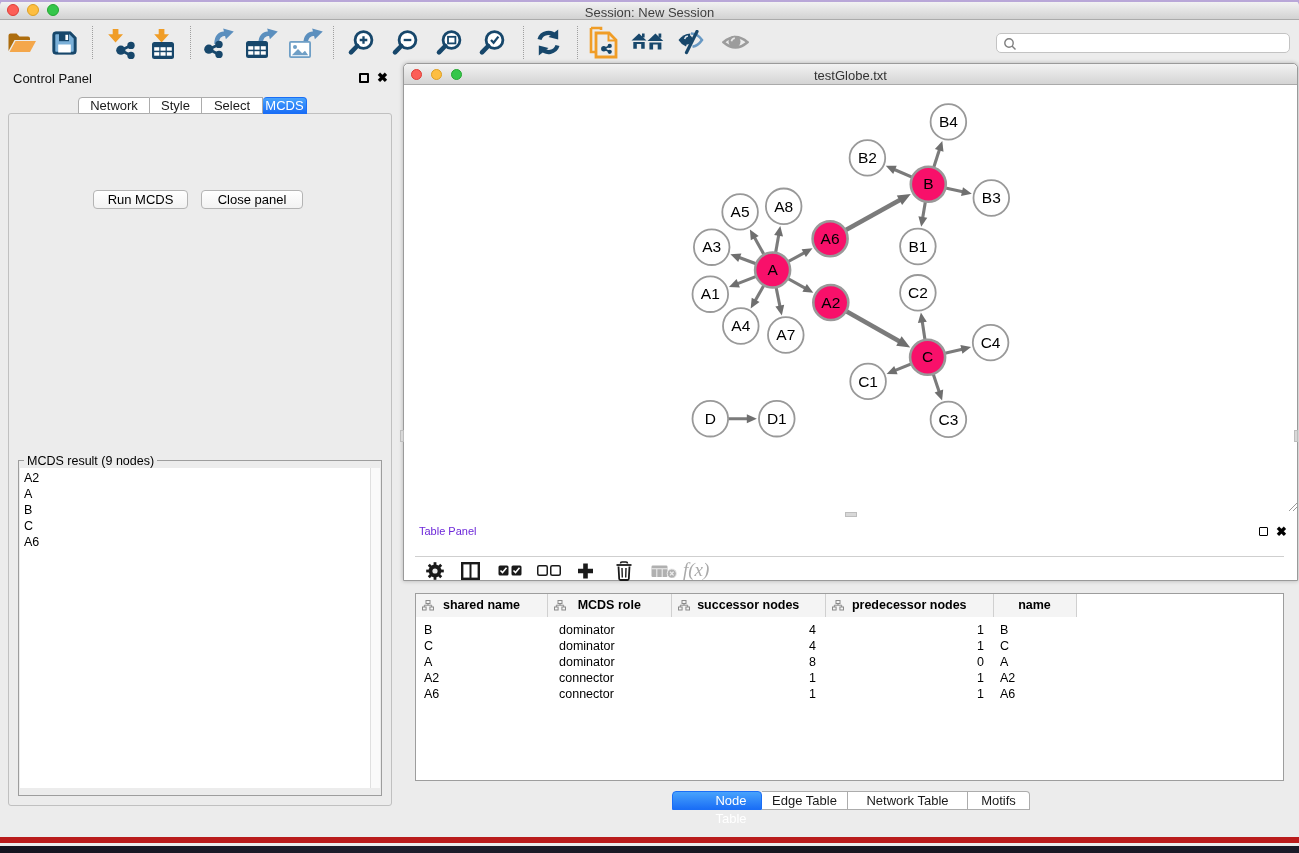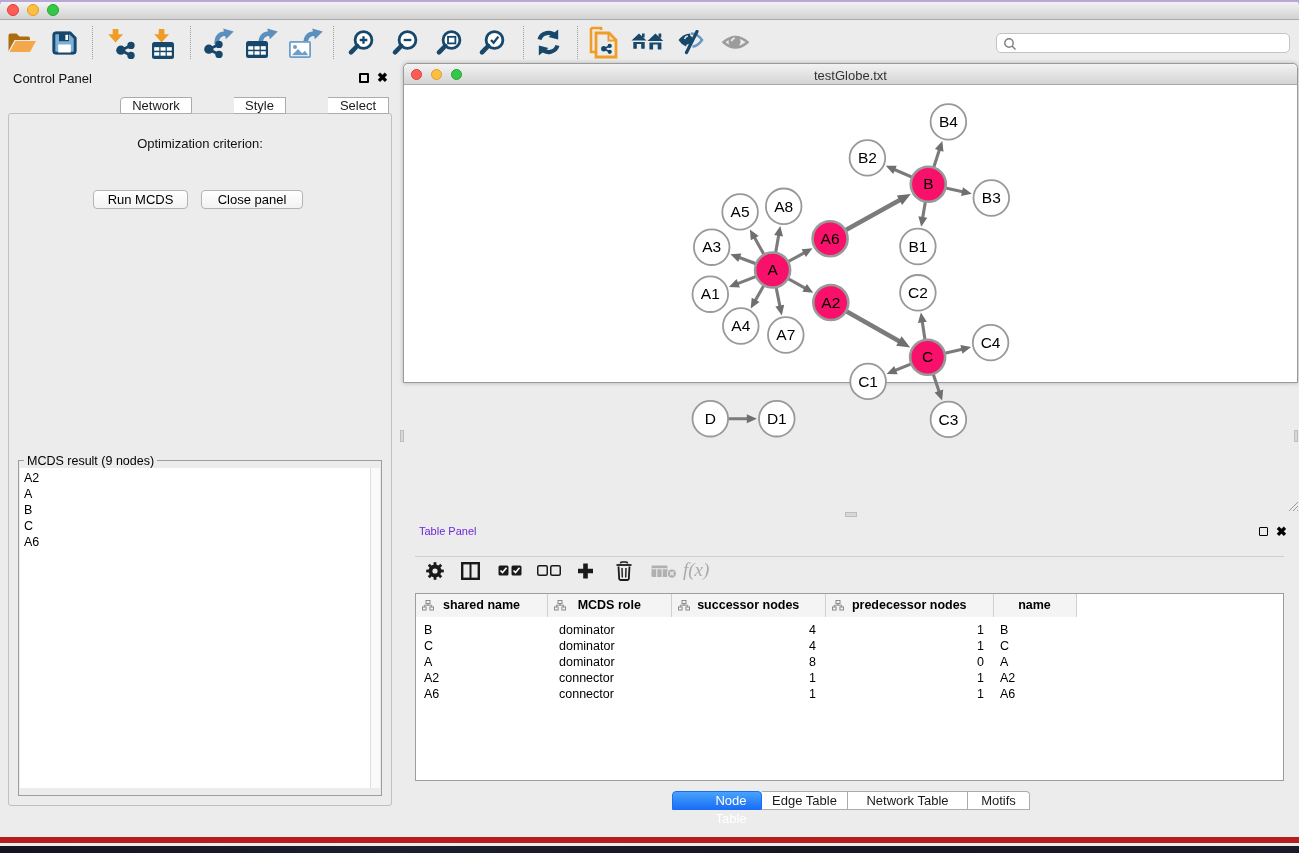--- a/index.html
+++ b/index.html
@@ -32,21 +32,21 @@
 
 
 #cp-title { position:absolute; left:13px; top:71px; font-size:13px; color:#111; }
 #cp-float { position:absolute; left:359px; top:73px; width:10px; height:10px;
   border:2px solid #000; border-radius:1px; }
 #cp-close { position:absolute; left:377px; top:70px; font-size:13px; font-weight:bold; color:#000; }
 #cp-panel { position:absolute; left:8px; top:113px; width:384px; height:693px;
   border:1px solid #c0c0c0; border-radius:3px; background:#ececec; }
 .tabrow { position:absolute; display:flex; }
 .tab { height:17px; line-height:16px; font-size:13px; color:#1a1a1a; background:#fff;
-  border:1px solid #acacac; border-left:none; text-align:center;margin-left:42px; }
+  border:1px solid #acacac; border-left:none; text-align:center; }
 .tab.first { border-left:1px solid #acacac; border-radius:4px 0 0 0; }
 .tab.last  { border-radius:0 4px 0 0; }
 .tab.sel { background:linear-gradient(#48a3fc,#1a6ef6); color:#fff; border-color:#1a6ef6; border-radius:4px 4px 0 0; }
 #cp-tabs { left:78px; top:97px; }
 #opt-label { position:absolute; left:0; width:400px; top:136px; text-align:center;
   font-size:13px; color:#111; }
 #dropdown { position:absolute; left:45px; top:158px; width:309px; height:20px;
   background:#fff; border:1px solid #b6b6b6; border-radius:5px; }
 #dropdown .txt { position:absolute; left:11px; top:2px; font-size:13px; color:#000; }
 #dropdown .step { position:absolute; right:-1px; top:-1px; width:18px; height:21px;
@@ -61,21 +61,21 @@
 #mcds-box { position:absolute; left:18px; top:460px; width:364px; height:336px;
   border:1px solid #9d9d9d; }
 #mcds-legend { position:absolute; left:5px; top:-7px; background:#ececec; padding:0 3px;
   font-size:12.5px; color:#000; }
 #mcds-list { position:absolute; left:1px; top:7px; width:352px; height:320px;
   background:#fff; font-size:12.5px; color:#000; padding:2px 0 0 4px; line-height:16px; }
 #mcds-scroll { position:absolute; right:1px; top:7px; width:10px; height:320px;
   background:#fafafa; border-left:1px solid #e0e0e0; }
 
 
-#netwin { position:absolute; left:403px; top:63px; width:895px; height:320px;
+#netwin { position:absolute; left:403px; top:63px; width:895px; height:518px;
   background:#fff; border:1px solid #9a9a9a; border-radius:5px 5px 0 0;
   box-shadow:0 0 4px rgba(0,0,0,0.25); }
 #nw-titlebar { position:absolute; left:0; top:0; width:893px; height:21px;
   background:linear-gradient(#f2f2f2,#d4d4d4); border-bottom:1px solid #aaa;
   border-radius:5px 5px 0 0; }
 #nw-titlebar .title { position:absolute; left:0; right:0; top:4px; text-align:center;
   font-size:13px; color:#333; }
 .tl2 { position:absolute; top:5px; width:11px; height:11px; border-radius:50%; }
 #t2-r { left:7px;  background:#fc5e57; border:1px solid #dd3d36; }
 #t2-y { left:27px; background:#fdbe41; border:1px solid #dd9f23; }
@@ -117,20 +117,21 @@
 #darkstrip { position:absolute; left:0; top:846px; width:1299px; height:7px;
   background:linear-gradient(90deg,#14141f,#1d1e2c 30%,#16161f 60%,#1a1a28); }
 </style>
 </head>
 <body>
 <div id="app">
 <div id="topstrip" style="position:absolute;left:0;top:0;width:1299px;height:2px;background:#b9a7d8;z-index:60;"></div>
 <div id="mainwin">
 
   <div id="titlebar">
+    <div class="title">Session: New Session</div>
     <div class="tl" id="tl-r"></div>
         <div class="tl" id="tl-y"></div>
         <div class="tl" id="tl-g"></div>
   </div>
 
   <div id="toolbar">
     <div class="vsep" style="left:92px"></div>
     <div class="vsep" style="left:190px"></div>
     <div class="vsep" style="left:333px"></div>
     <div class="vsep" style="left:523px"></div>
@@ -290,21 +291,20 @@
   <div id="cp-title">Control Panel</div>
   <div id="cp-float"></div>
   <div id="cp-close">✖</div>
   <div id="cp-panel"></div>
   <div class="tabrow" id="cp-tabs">
     <div class="tab first" style="width:72px">Network</div>
         <div class="tab" style="width:52px">Style</div>
         <div class="tab" style="width:61px">Select</div>
         <div class="tab sel last" style="width:44px">MCDS</div>
   </div>
-  <div id="opt-label">Optimization criterion:</div>
   <div class="btn" id="btn-run">Run MCDS</div>
   <div class="btn" id="btn-close">Close panel</div>
   <div id="mcds-box">
     <div id="mcds-legend">MCDS result (9 nodes)</div>
     <div id="mcds-list">A2<br>A<br>B<br>C<br>A6</div>
     <div id="mcds-scroll"></div>
   </div>
 
   <div id="netwin">
     <div id="nw-titlebar">

